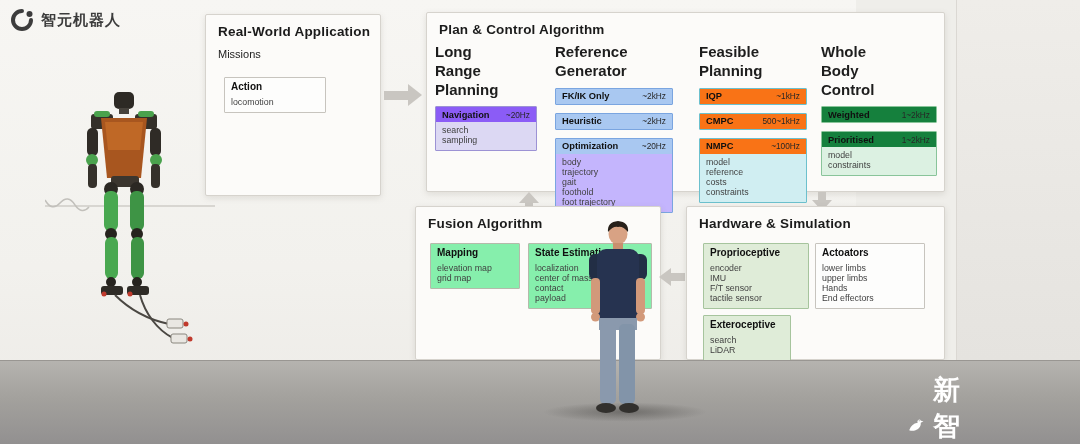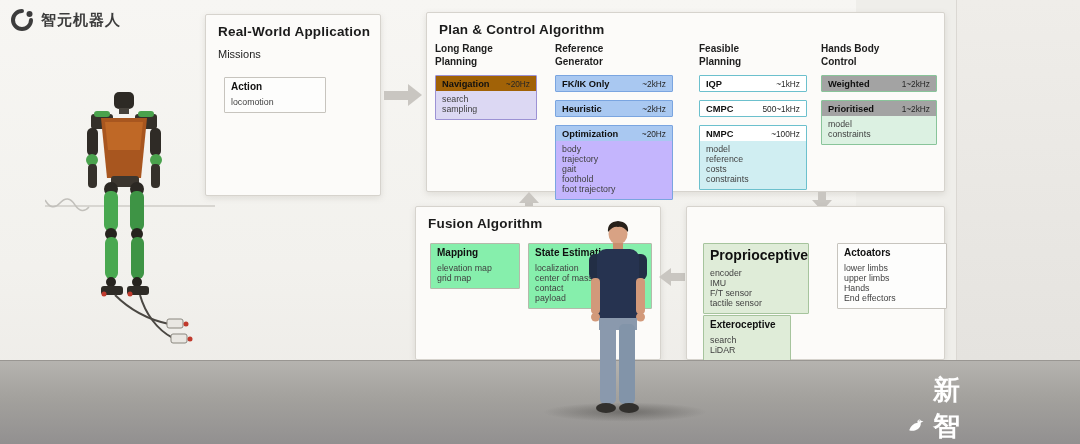--- a/index.html
+++ b/index.html
@@ -18,38 +18,38 @@
   .brand-text { font-size:15px; font-weight:bold; color:#3c3c3c; letter-spacing:1px; }
 
   
   .panel { position:absolute; background:#fcfbf9; border:1px solid #d6d3cd;
     border-radius:2px; box-shadow:0 2px 6px rgba(110,105,95,.16); }
   .panel-title { position:absolute; left:12px; top:9px; font-size:13.5px;
     font-weight:bold; color:#1b1b1b; letter-spacing:.2px; white-space:nowrap; }
   .subtitle { position:absolute; left:12px; top:33px; font-size:11px; color:#232323; }
 
   .pc-col { position:absolute; top:30px; }
-  .col-head { width:82px; font-size:10px; font-weight:bold; color:#1d1d1d;
+  .col-head { width:82px; font-size:15px; font-weight:bold; color:#1d1d1d;
     line-height:1.25; margin-bottom:7px; }
 
   .block { border:1px solid; border-radius:1px; margin-bottom:8px; }
   .bhead { display:flex; justify-content:space-between; align-items:center;
     padding:2.5px 6px; }
   .bname { font-size:9.3px; font-weight:bold; color:#101010; white-space:nowrap; }
   .brate { font-size:8.3px; color:#262626; white-space:nowrap; margin-left:4px; }
   .bitems { padding:3px 6px 5px; font-size:8.8px; color:#3f3f3f; line-height:10px; }
 
   .purple { border-color:#9c92d4; background:#dcd8f3; }
-  .purple > .bhead { background:#a16207; }
+  .purple > .bhead { background:#8b5cf6; }
   .blue { border-color:#7aa5e0; background:#c4b5fd; }
   .blue > .bhead { background:#a9c8f1; }
   .cyan { border-color:#6cc0cd; background:#d0eef2; }
-  .cyan > .bhead { background:#ffffff; }
+  .cyan > .bhead { background:#f97316; }
   .greenb { border-color:#89c49a; background:#dcf1e2; }
-  .greenb > .bhead { background:#a3a3a3; }
+  .greenb > .bhead { background:#15803d; }
   .sage { border-color:#b5baab; background:#86efac; }
   .hwgreen { border-color:#a6c49d; background:#dfecd8; }
   .whiteb { border-color:#c7c4be; background:#fdfdfc; }
 
   
   .arrow { position:absolute; display:flex; align-items:center; }
   .arrow .shaft { background:#c9c6c1; }
   .arrow-right .shaft { width:24px; height:9px; }
   .arrow-right .tip { width:0; height:0; border-top:11px solid transparent;
     border-bottom:11px solid transparent; border-left:14px solid #c9c6c1; }
@@ -216,21 +216,21 @@
         <div class="bitems">
           <div>model</div>
           <div>reference</div>
           <div>costs</div>
           <div>constraints</div>
         </div>
       </div>
     </div>
 
     <div class="pc-col" style="left:394px; width:116px;">
-      <div class="col-head">Hands Body Control</div>
+      <div class="col-head">Whole Body Control</div>
       <div class="block greenb">
         <div class="bhead">
           <span class="bname">Weighted</span>
           <span class="brate">1~2kHz</span>
         </div>
       </div>
       <div class="block greenb">
         <div class="bhead">
           <span class="bname">Prioritised</span>
           <span class="brate">1~2kHz</span>
@@ -276,32 +276,33 @@
       </div>
     </div>
   </div>
 
   <div class="arrow arrow-left" style="left:659px; top:268px;">
     <div class="tip"></div>
       <div class="shaft"></div>
   </div>
 
   <div class="panel" style="left:686px; top:206px; width:259px; height:154px;">
+    <div class="panel-title">Hardware &amp; Simulation</div>
     <div class="block hwgreen" style="position:absolute; left:16px; top:36px; width:106px;">
       <div class="bhead">
-        <span class="bname" style="font-size:14px;">Proprioceptive</span>
+        <span class="bname" style="font-size:10px;">Proprioceptive</span>
       </div>
       <div class="bitems">
         <div>encoder</div>
         <div>IMU</div>
         <div>F/T sensor</div>
         <div>tactile sensor</div>
       </div>
     </div>
-    <div class="block whiteb" style="position:absolute; left:150px; top:36px; width:110px;">
+    <div class="block whiteb" style="position:absolute; left:128px; top:36px; width:110px;">
       <div class="bhead">
         <span class="bname" style="font-size:10px;">Actoators</span>
       </div>
       <div class="bitems">
         <div>lower limbs</div>
         <div>upper limbs</div>
         <div>Hands</div>
         <div>End effectors</div>
       </div>
     </div>

